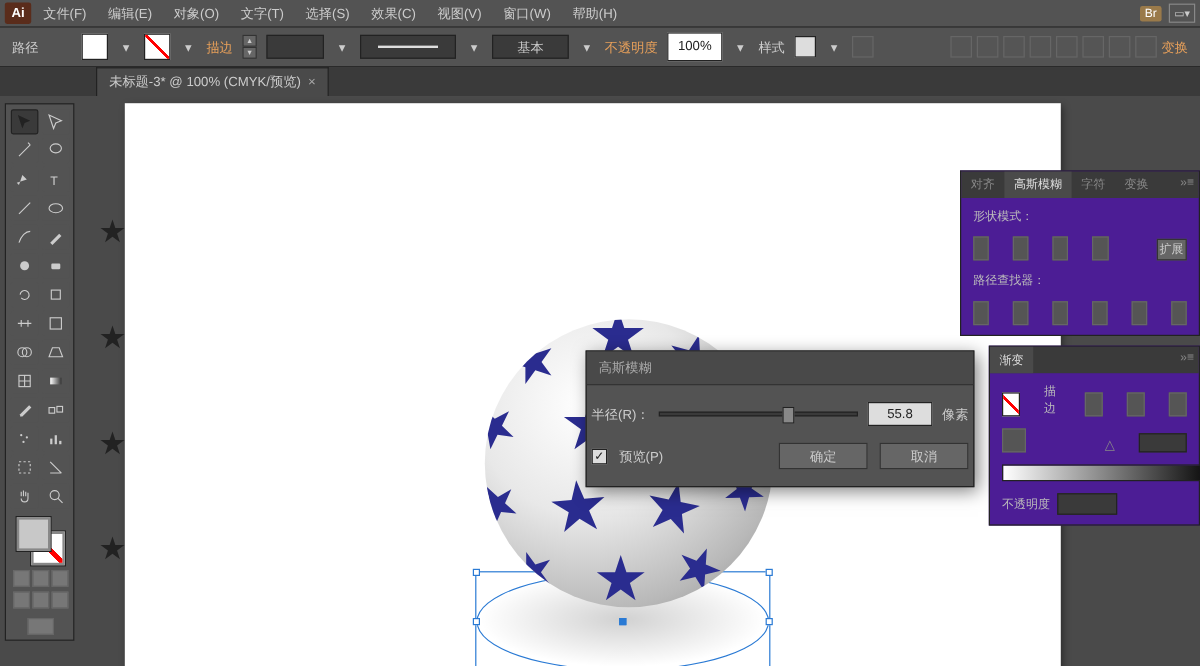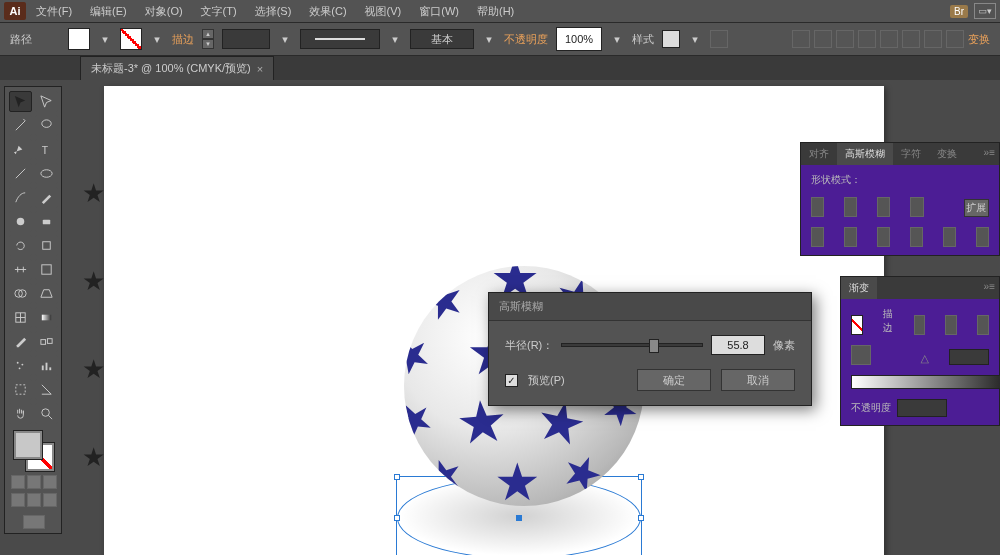--- a/index.html
+++ b/index.html
@@ -44,21 +44,21 @@
 .artboard{position:absolute;left:30px;top:6px;width:780px;height:540px;background:#fff;box-shadow:2px 2px 6px rgba(0,0,0,.4)}
 .star-deco{position:absolute;color:#222;font-size:26px}
 .sphere{position:absolute;left:300px;top:180px;width:240px;height:240px;border-radius:50%;background:radial-gradient(circle at 35% 30%,#fff 0%,#e8e8e8 40%,#b8b8b8 75%,#888 100%);overflow:hidden}
 .sphere .st{position:absolute;color:#2a2c8f;font-size:46px;transform-origin:center}
 .shadow-el{position:absolute;left:295px;top:390px;width:240px;height:80px;border-radius:50%;background:radial-gradient(ellipse,rgba(0,0,0,.18) 0%,rgba(0,0,0,0) 70%)}
 .sel-box{position:absolute;left:292px;top:390px;width:246px;height:84px;border:1px solid #2a7ad4}
 .sel-h{position:absolute;width:6px;height:6px;background:#fff;border:1px solid #2a7ad4}
 .sel-ellipse{position:absolute;inset:0;border:1px solid #2a7ad4;border-radius:50%}
 .dialog{position:absolute;left:488px;top:292px;width:324px;background:#535353;border:1px solid #222;box-shadow:4px 4px 14px rgba(0,0,0,.5)}
 .dlg-title{padding:6px 10px;background:#494949;border-bottom:1px solid #333;color:#aaa}
-.dlg-body{padding:14px 16px;display:flex;flex-direction:column;gap:14px}
+.dlg-body{padding:14px 4px;display:flex;flex-direction:column;gap:14px}
 .dlg-row{display:flex;align-items:center;gap:8px}
 .slider{flex:1;height:4px;background:#3a3a3a;position:relative;border:1px solid #222}
 .slider-thumb{position:absolute;left:62%;top:-5px;width:10px;height:14px;background:#888;border:1px solid #222;cursor:pointer}
 .dlg-in{width:54px;height:20px;background:#ddd;color:#222;border:1px solid #222;text-align:center}
 .dlg-btns{display:flex;align-items:center;gap:10px}
 .chk{width:13px;height:13px;background:#ddd;border:1px solid #222;display:flex;align-items:center;justify-content:center;color:#222;font-size:10px}
 .btn{width:74px;height:22px;background:#666;border:1px solid #333;display:flex;align-items:center;justify-content:center;cursor:pointer}
 .panel{position:absolute;background:#4c1d95;border:1px solid #222;right:0}
 .panel-tabs{display:flex;background:#3a3a3a;height:22px}
 .ptab{padding:4px 8px;color:#888;cursor:pointer;font-size:10px}
@@ -388,32 +388,33 @@
   <div class="panel-body">
     <span class="plbl">形状模式：</span>
     <div class="ico-row">
       <div class="pico"></div>
       <div class="pico"></div>
       <div class="pico"></div>
       <div class="pico"></div>
       <div style="flex:1"></div>
       <div class="btn" style="width:40px;height:18px;font-size:10px">扩展</div>
     </div>
+    <span class="plbl">路径查找器：</span>
     <div class="ico-row">
       <div class="pico"></div>
       <div class="pico"></div>
       <div class="pico"></div>
       <div class="pico"></div>
       <div class="pico"></div>
       <div class="pico"></div>
     </div>
   </div>
 </div>
 
-<div class="panel grad-panel" style="top:276px;width:160px">
+<div class="panel grad-panel" style="top:288px;width:176px">
   <div class="panel-tabs">
     <div class="ptab act">渐变</div>
   </div>
   <span class="panel-menu">»≡</span>
   <div class="panel-body">
     <div class="ico-row">
       <div class="swatch none" style="width:20px;height:20px"></div>
       <span class="plbl">描边</span>
       <div class="pico"></div>
       <div class="pico"></div>

